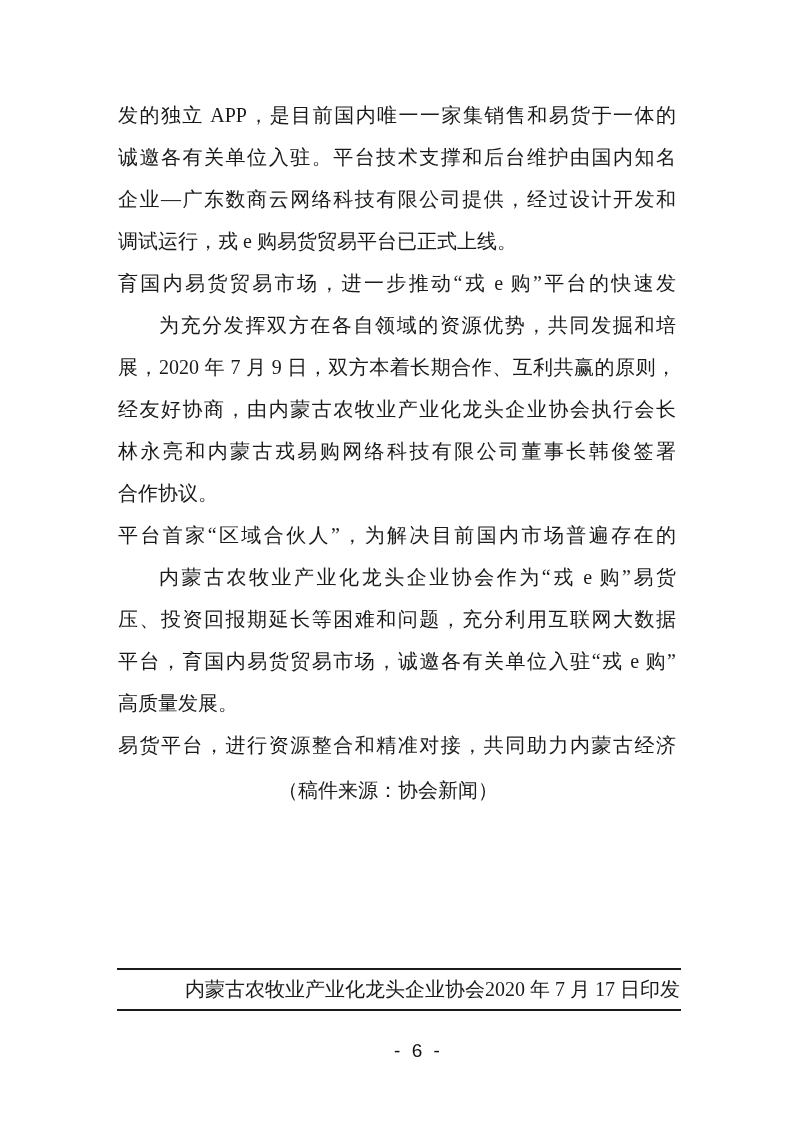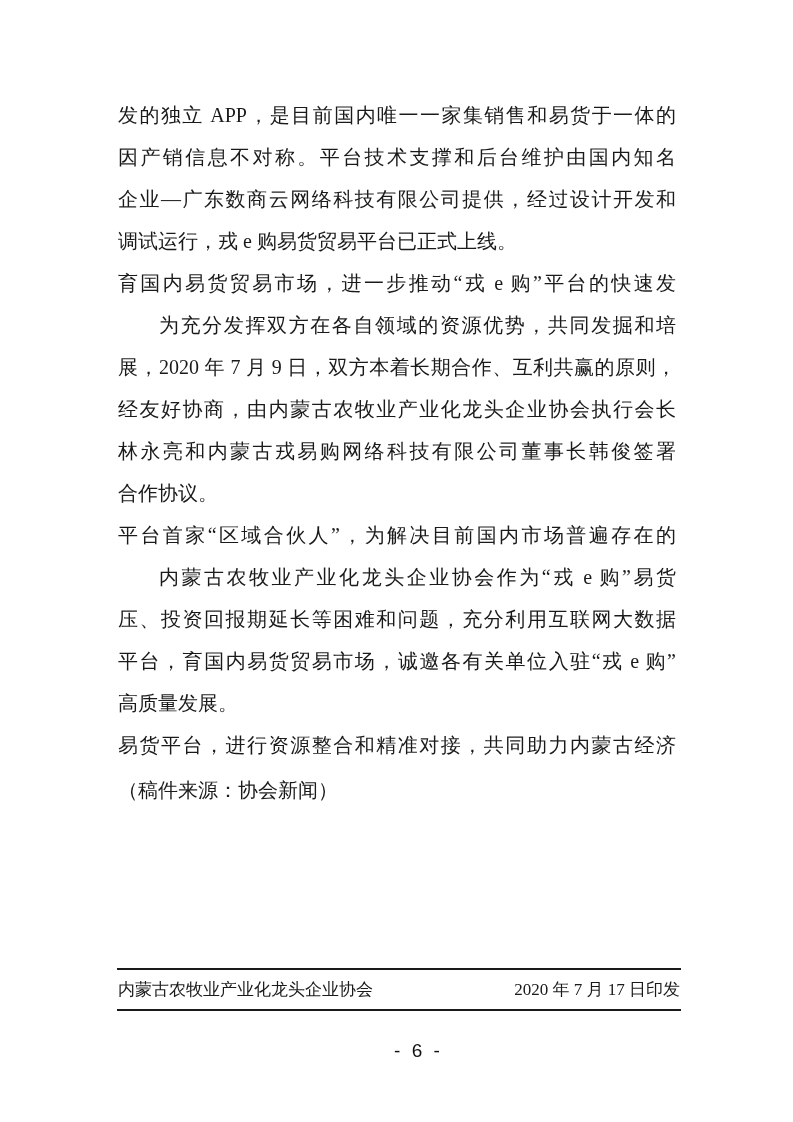--- a/index.html
+++ b/index.html
@@ -32,37 +32,37 @@
     height: 42px;
     overflow: hidden;
   }
   .line.last {
     text-align-last: left;
   }
   .line.indent {
     padding-left: 41px;
   }
   .source-line {
-    text-align: left;
+    text-align: center;
     padding-right: 18px;
     height: 42px;
     line-height: 48px;
   }
   .footer {
     position: absolute;
     left: 117px;
     top: 968px;
     width: 562px;
     border-top: 2px solid #1a1a1a;
     border-bottom: 2px solid #1a1a1a;
     height: 39px;
     display: flex;
     align-items: center;
-    justify-content: space-between;
-    font-size: 17px;
+    justify-content: flex-end;
+    font-size: 20px;
     padding: 0 1px;
     box-sizing: content-box;
   }
   .page-number {
     position: absolute;
     top: 1040px;
     left: 0;
     width: 100%;
     text-align: center;
     font-size: 19px;
@@ -73,21 +73,21 @@
 </style>
 </head>
 <body>
 
 <div class="page">
 
   <div class="body-text">
 
     <div class="para">
         <div class="line">发的独立 APP，是目前国内唯一一家集销售和易货于一体的</div>
-        <div class="line">因产销信息不对称。平台技术支撑和后台维护由国内知名</div>
+        <div class="line">诚邀各有关单位入驻。平台技术支撑和后台维护由国内知名</div>
         <div class="line">企业—广东数商云网络科技有限公司提供，经过设计开发和</div>
         <div class="line last">调试运行，戎 e 购易货贸易平台已正式上线。</div>
       </div>
       <div class="para">
         <div class="line">育国内易货贸易市场，进一步推动“戎 e 购”平台的快速发</div>
         <div class="line indent">为充分发挥双方在各自领域的资源优势，共同发掘和培</div>
         <div class="line">展，2020 年 7 月 9 日，双方本着长期合作、互利共赢的原则，</div>
         <div class="line">经友好协商，由内蒙古农牧业产业化龙头企业协会执行会长</div>
         <div class="line">林永亮和内蒙古戎易购网络科技有限公司董事长韩俊签署</div>
         <div class="line last">合作协议。</div>

